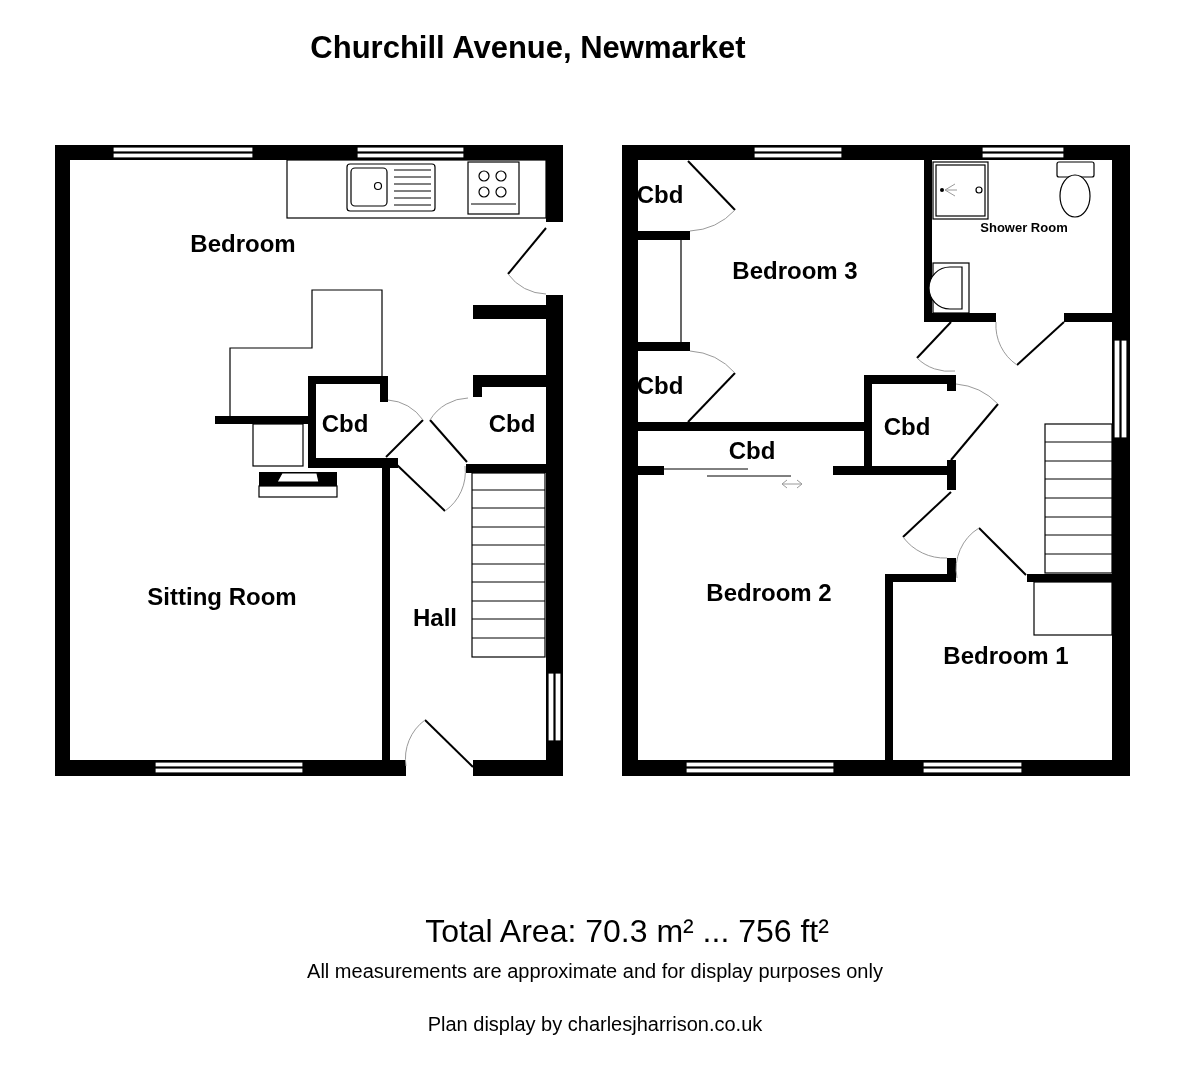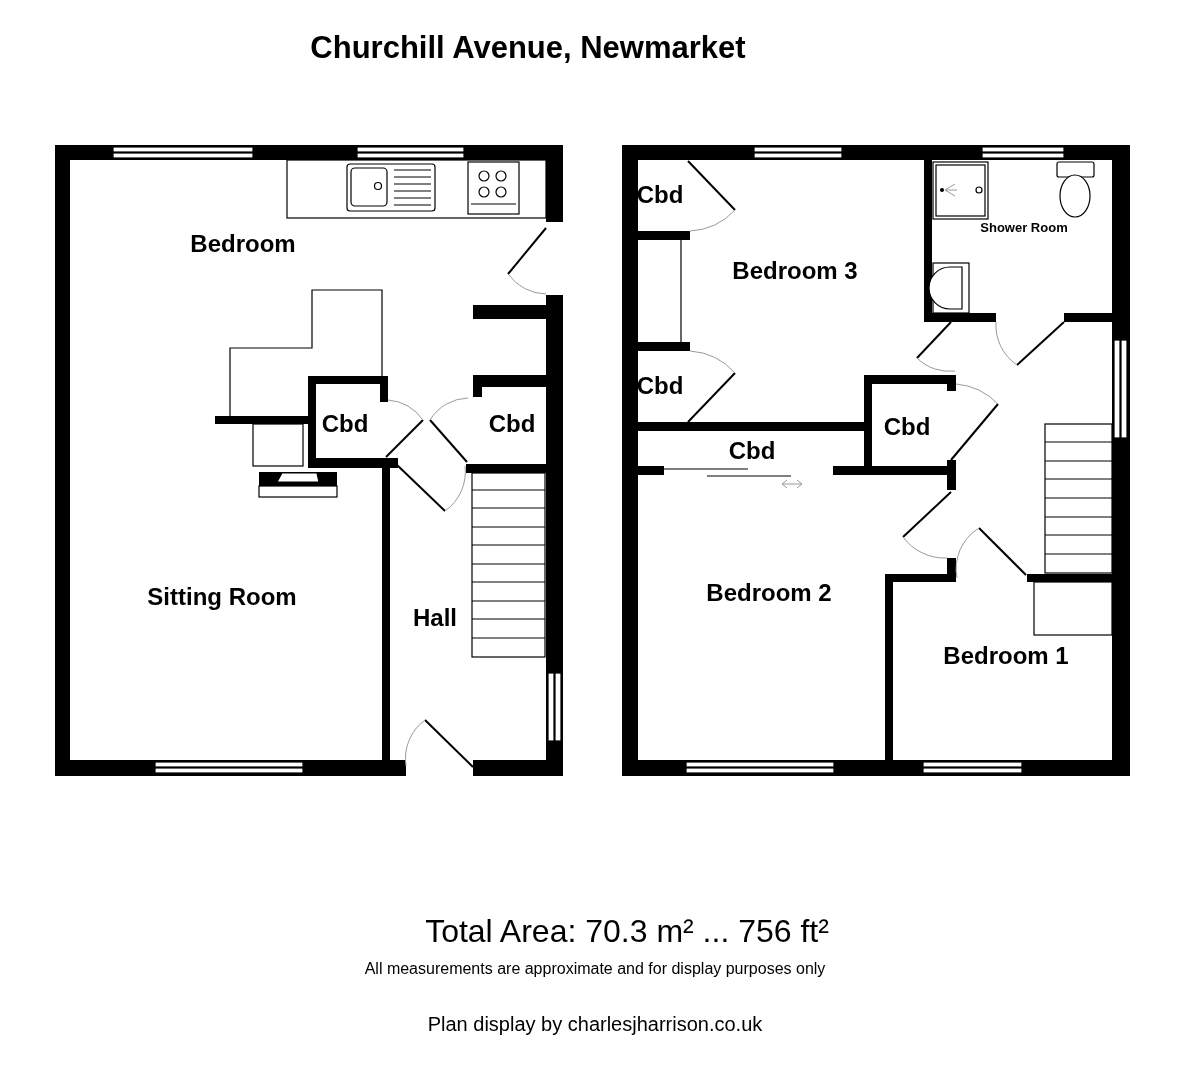--- a/index.html
+++ b/index.html
@@ -5,21 +5,21 @@
   html, body { margin: 0; padding: 0; background: #ffffff; }
   body { width: 1190px; height: 1080px; position: relative; overflow: hidden;
          font-family: "Liberation Sans", "DejaVu Sans", sans-serif; color: #000; }
   .title { position: absolute; left: 0; width: 1056px; top: 30px; text-align: center;
            font-weight: bold; font-size: 31px; }
   svg.plan { position: absolute; left: 0; top: 0; }
   .lbl { position: absolute; font-weight: bold; font-size: 24px; white-space: nowrap;
          transform: translate(-50%, -50%); }
   .lbl.sm { font-size: 13px; }
   .total { position: absolute; left: 0; width: 1182px; top: 913px; text-align: center; font-size: 32px; margin-left: 36px; }
-  .disc { position: absolute; left: 0; width: 1190px; top: 960px; text-align: center; font-size: 16px; }
+  .disc { position: absolute; left: 0; width: 1190px; top: 960px; text-align: center; font-size: 20px; }
   .credit { position: absolute; left: 0; width: 1190px; top: 1013px; text-align: center; font-size: 20px; }
 </style>
 </head>
 <body>
 
 <div class="title">Churchill Avenue, Newmarket</div>
 
 <svg class="plan" width="1190" height="1080" viewBox="0 0 1190 1080">
 
   <g fill="#000" stroke="none">

